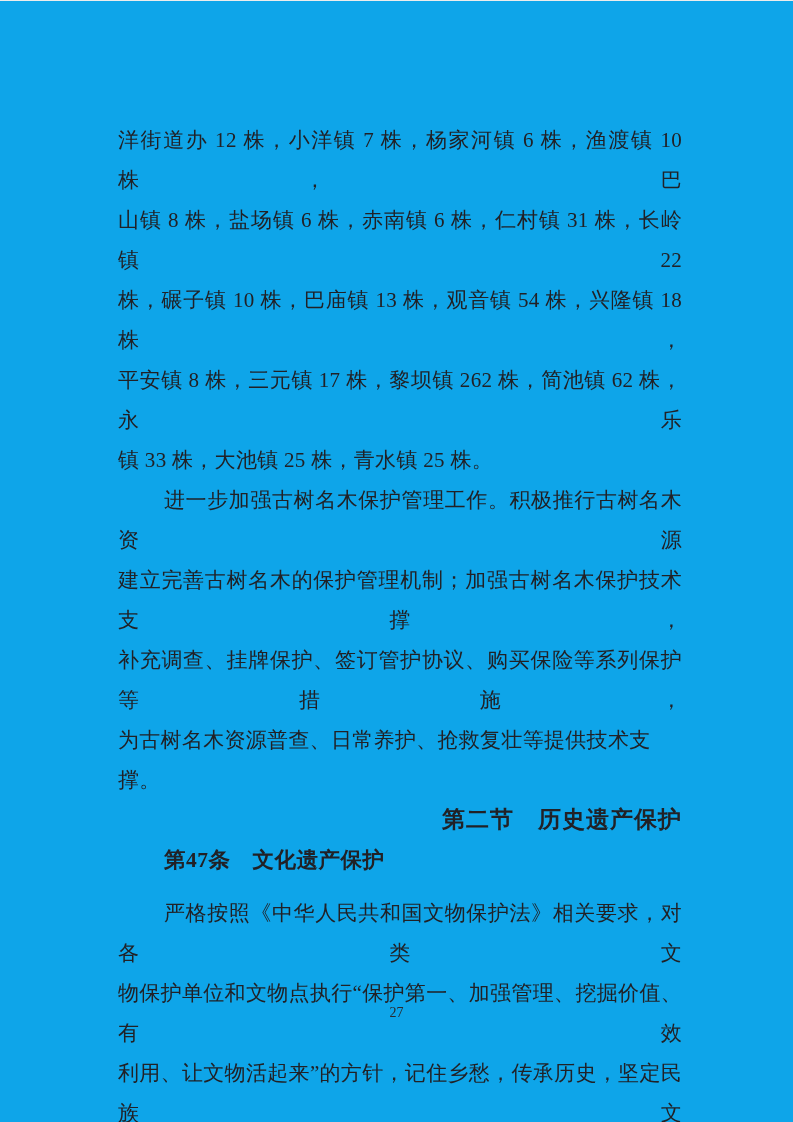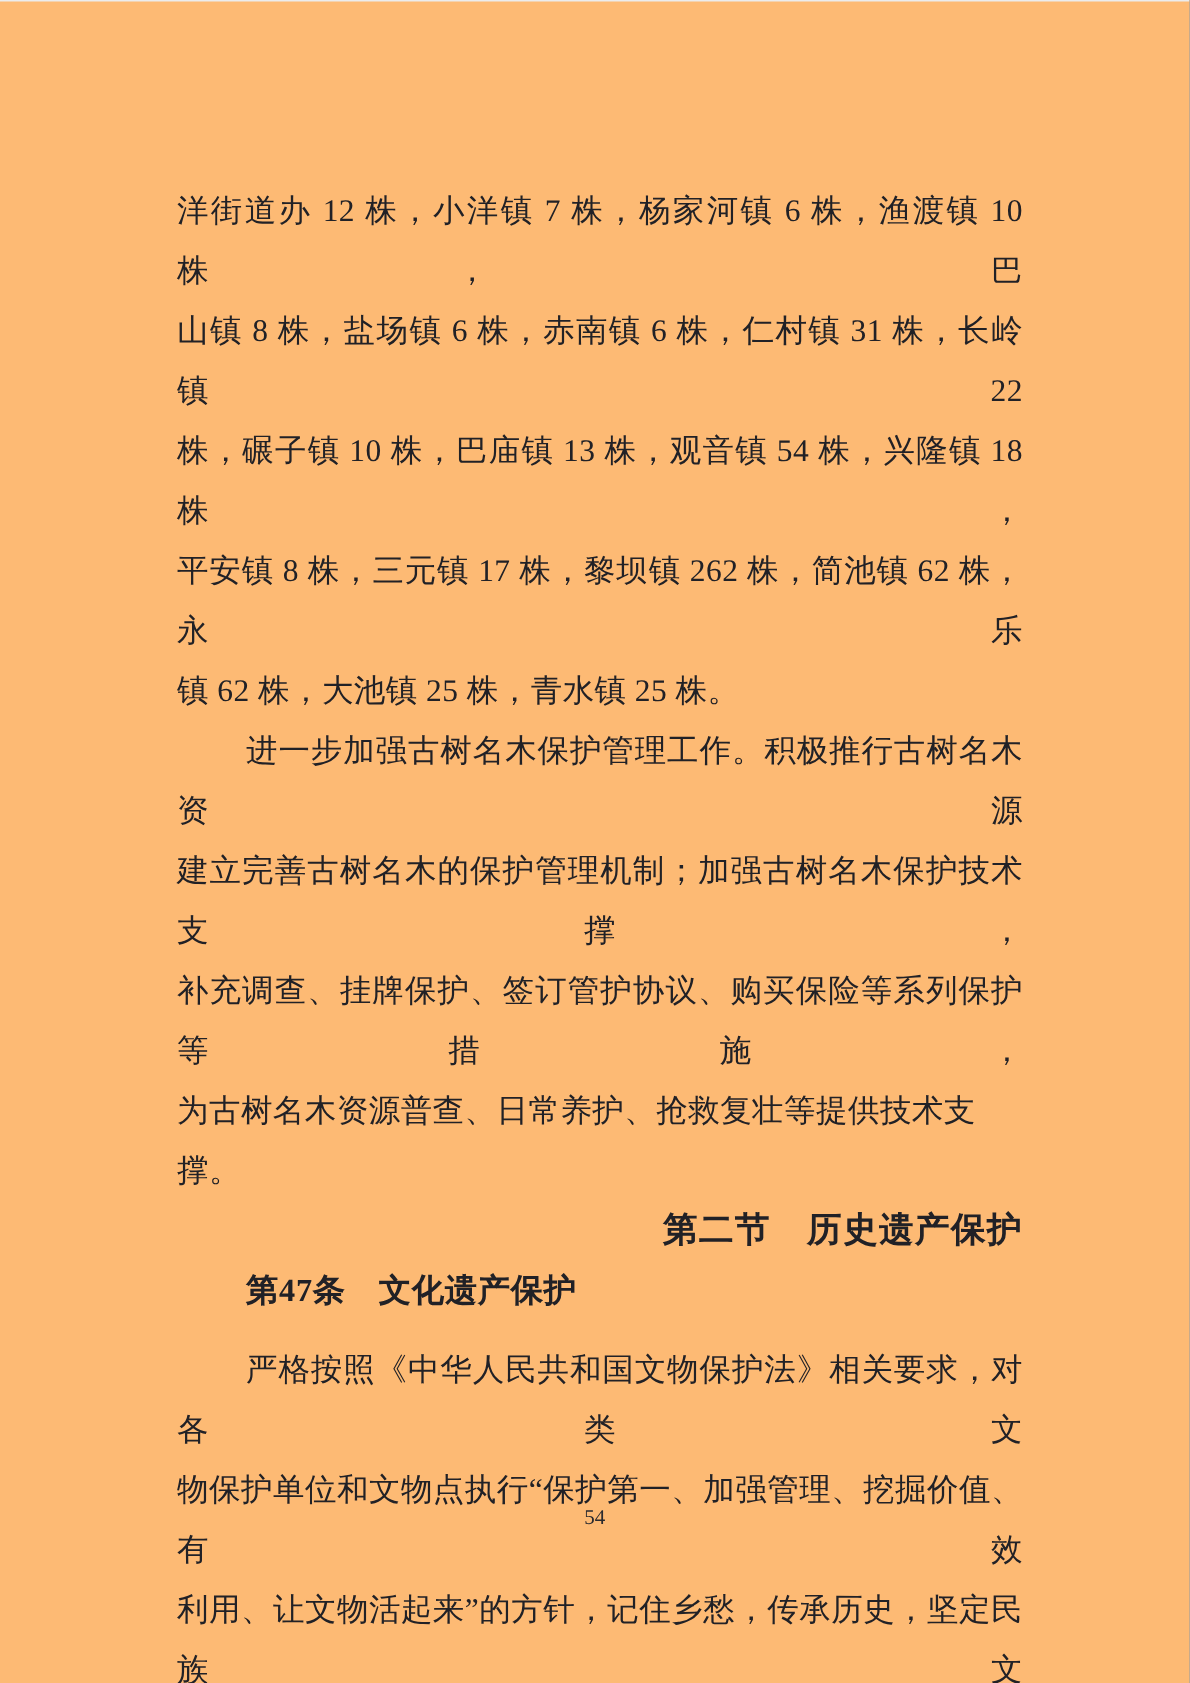--- a/index.html
+++ b/index.html
@@ -65,37 +65,37 @@
     width: 100%;
     text-align: center;
     font-size: 14px;
     line-height: 20px;
     color: #2a2a2e;
   }
 </style>
 </head>
 <body>
 
-<div class="page" style="background: #fdba74; color: rgb(33, 33, 38);">
+<div class="page" style="background: #0ea5e9; color: rgb(33, 33, 38);">
   <div class="content">
       <div class="block paragraph-flush">
         <div class="line just">洋街道办 12 株，小洋镇 7 株，杨家河镇 6 株，渔渡镇 10 株， 巴</div>
         <div class="line just">山镇 8 株，盐场镇 6 株，赤南镇 6 株，仁村镇 31 株，长岭镇 22</div>
         <div class="line just">株，碾子镇 10 株，巴庙镇 13 株，观音镇 54 株，兴隆镇 18 株，</div>
         <div class="line just">平安镇 8 株，三元镇 17 株，黎坝镇 262 株，简池镇 62 株，永乐</div>
-        <div class="line">镇 62 株，大池镇 25 株，青水镇 25 株。</div>
+        <div class="line">镇 33 株，大池镇 25 株，青水镇 25 株。</div>
       </div>
       <div class="block paragraph-flush">
         <div class="line just ind">进一步加强古树名木保护管理工作。积极推行古树名木资源</div>
         <div class="line just">建立完善古树名木的保护管理机制；加强古树名木保护技术支撑，</div>
         <div class="line just">补充调查、挂牌保护、签订管护协议、购买保险等系列保护等措施，</div>
         <div class="line">为古树名木资源普查、日常养护、抢救复壮等提供技术支撑。</div>
       </div>
       <div class="block section-heading">第二节　历史遗产保护</div>
       <div class="block article-heading">第47条　文化遗产保护</div>
       <div class="block paragraph">
         <div class="line just ind">严格按照《中华人民共和国文物保护法》相关要求，对各类文</div>
         <div class="line just">物保护单位和文物点执行“保护第一、加强管理、挖掘价值、有效</div>
         <div class="line just">利用、让文物活起来”的方针，记住乡愁，传承历史，坚定民族文</div>
       </div>
     </div>
-  <div class="page-number">54</div>
+  <div class="page-number">27</div>
 </div>
 
 </body></html>

